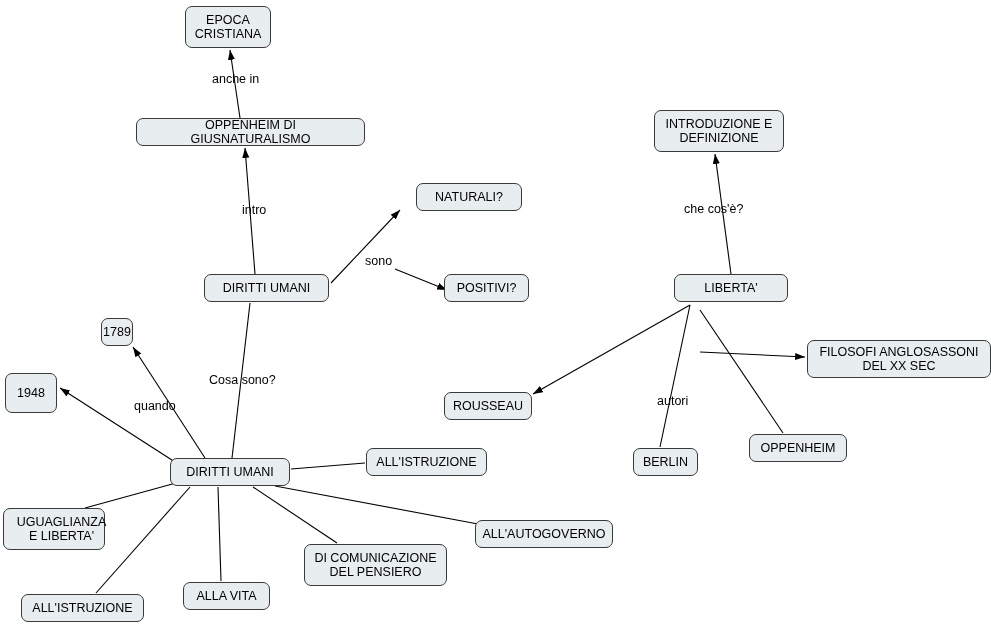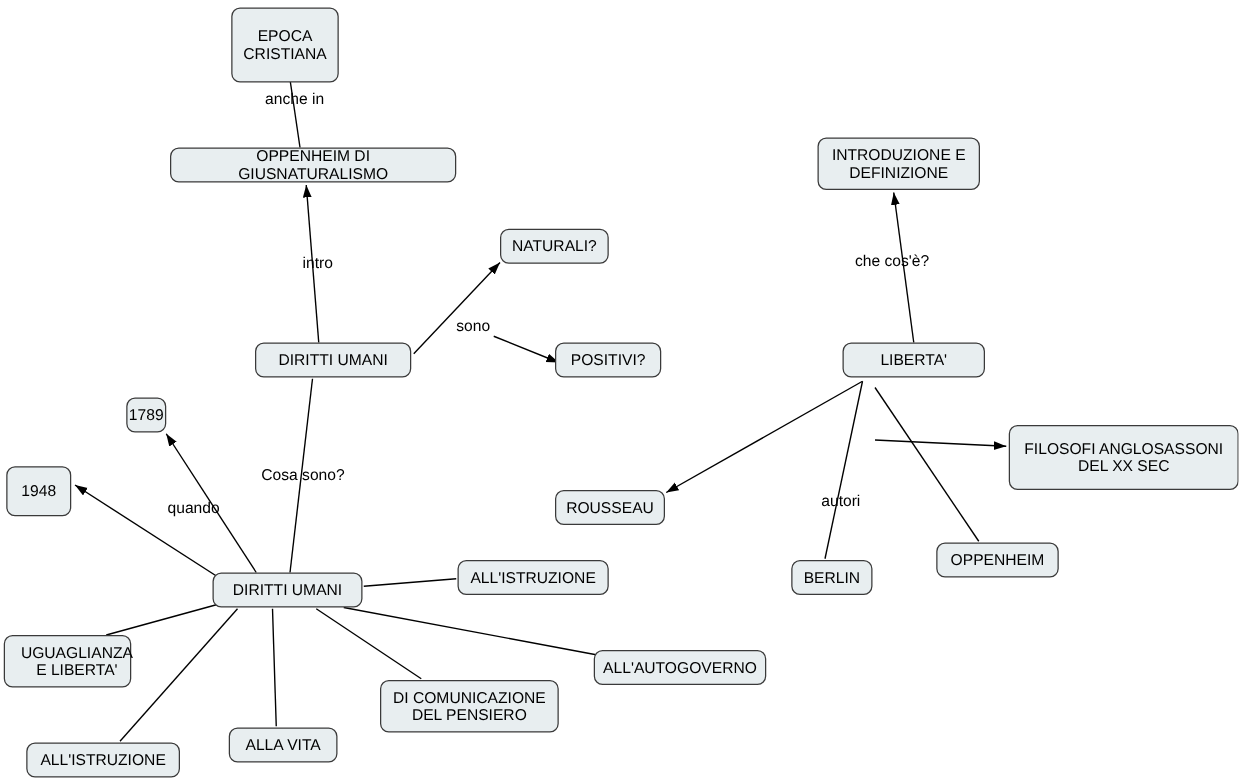--- a/index.html
+++ b/index.html
@@ -72,30 +72,30 @@
         <line x1="232" y1="458" x2="250" y2="303" stroke="#000000" stroke-width="1.1"></line>
         <line x1="291" y1="469" x2="365" y2="463" stroke="#000000" stroke-width="1.1"></line>
         <line x1="275" y1="486" x2="478" y2="524" stroke="#000000" stroke-width="1.1"></line>
         <line x1="253" y1="487" x2="337" y2="543" stroke="#000000" stroke-width="1.1"></line>
         <line x1="218" y1="487" x2="221" y2="581" stroke="#000000" stroke-width="1.1"></line>
         <line x1="190" y1="487" x2="96" y2="593" stroke="#000000" stroke-width="1.1"></line>
         <line x1="176" y1="483" x2="85" y2="508" stroke="#000000" stroke-width="1.1"></line>
       </g>
   </svg>
   <div id="nodes">
-      <div class="node" style="left: 185px; top: 6px; width: 86px; height: 60px;">EPOCA
+      <div class="node" style="left: 185px; top: 6px; width: 86px; height: 42px;">EPOCA
 CRISTIANA</div>
       <div class="node" style="left: 136px; top: 118px; width: 229px; height: 28px;">OPPENHEIM DI GIUSNATURALISMO</div>
       <div class="node" style="left: 204px; top: 274px; width: 125px; height: 28px;">DIRITTI UMANI</div>
-      <div class="node" style="left: 400px; top: 183px; width: 87px; height: 28px;">NATURALI?</div>
+      <div class="node" style="left: 416px; top: 183px; width: 106px; height: 28px;">NATURALI?</div>
       <div class="node" style="left: 444px; top: 274px; width: 85px; height: 28px;">POSITIVI?</div>
       <div class="node" style="left: 654px; top: 110px; width: 130px; height: 42px;">INTRODUZIONE E
 DEFINIZIONE</div>
       <div class="node" style="left: 674px; top: 274px; width: 114px; height: 28px;">LIBERTA'</div>
-      <div class="node" style="left: 807px; top: 340px; width: 184px; height: 52px;">FILOSOFI ANGLOSASSONI
+      <div class="node" style="left: 807px; top: 340px; width: 184px; height: 38px;">FILOSOFI ANGLOSASSONI
 DEL XX SEC</div>
       <div class="node" style="left: 444px; top: 392px; width: 88px; height: 28px;">ROUSSEAU</div>
       <div class="node" style="left: 633px; top: 448px; width: 65px; height: 28px;">BERLIN</div>
       <div class="node" style="left: 749px; top: 434px; width: 98px; height: 28px;">OPPENHEIM</div>
       <div class="node" style="left: 101px; top: 318px; width: 32px; height: 28px;">1789</div>
       <div class="node" style="left: 5px; top: 373px; width: 52px; height: 40px;">1948</div>
       <div class="node" style="left: 170px; top: 458px; width: 120px; height: 28px;">DIRITTI UMANI</div>
       <div class="node" style="left: 366px; top: 448px; width: 121px; height: 28px;">ALL'ISTRUZIONE</div>
       <div class="node" style="left: 475px; top: 520px; width: 138px; height: 28px;">ALL'AUTOGOVERNO</div>
       <div class="node" style="left: 304px; top: 544px; width: 143px; height: 42px;">DI COMUNICAZIONE

